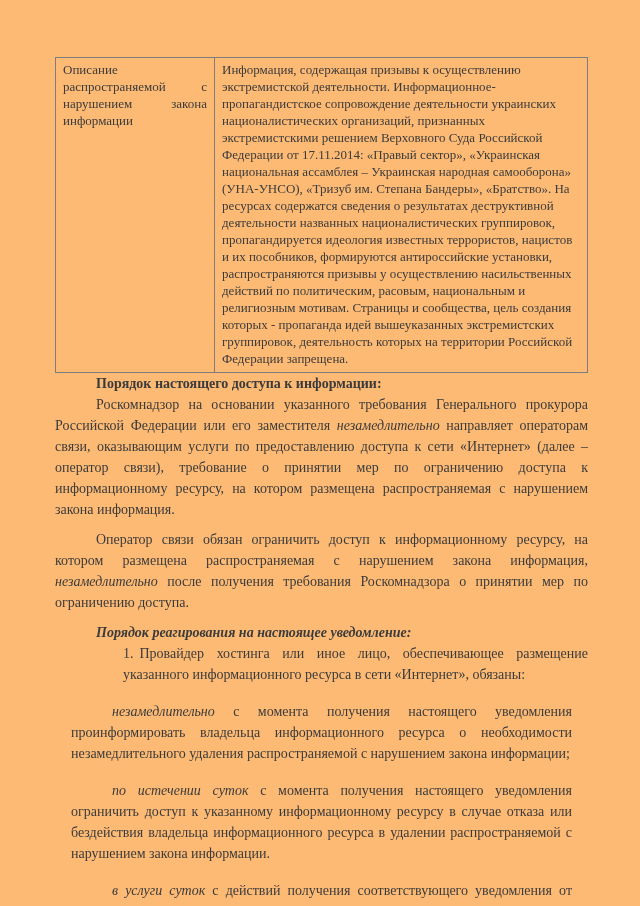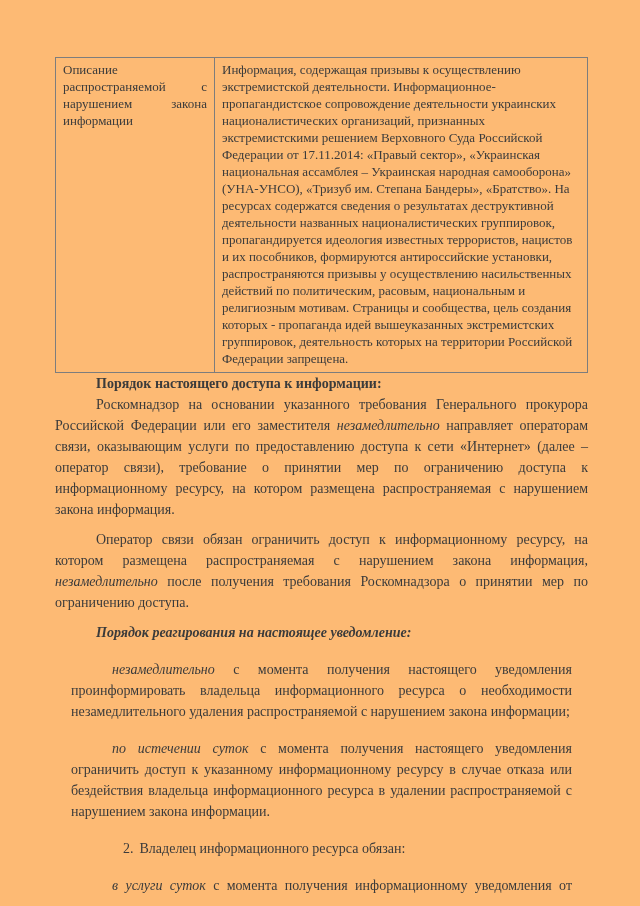--- a/index.html
+++ b/index.html
@@ -93,24 +93,24 @@
     <div class="body-text">
 
       <h3 class="doc-heading h-first">Порядок настоящего доступа к информации:</h3>
 
       <p class="doc-para"><span>Роскомнадзор на основании указанного требования Генерального прокурора Российской Федерации или его заместителя </span><span class="it">незамедлительно</span><span> направляет операторам связи, оказывающим услуги по предоставлению доступа к сети «Интернет» (далее – оператор связи), требование о принятии мер по ограничению доступа к информационному ресурсу, на котором размещена распространяемая с нарушением закона информация.</span></p>
 
       <p class="doc-para"><span>Оператор связи обязан ограничить доступ к информационному ресурсу, на котором размещена распространяемая с нарушением закона информация, </span><span class="it">незамедлительно</span><span> после получения требования Роскомнадзора о принятии мер по ограничению доступа.</span></p>
 
       <h3 class="doc-heading h-second">Порядок реагирования на настоящее уведомление:</h3>
 
+      <p class="list-item"><span class="num">1.</span><span>Провайдер хостинга или иное лицо, обеспечивающее размещение указанного информационного ресурса в сети «Интернет», обязаны:</span></p>
 
       <p class="sub-para"><span class="it">незамедлительно</span><span> с момента получения настоящего уведомления проинформировать владельца информационного ресурса о необходимости незамедлительного удаления распространяемой с нарушением закона информации;</span></p>
 
       <p class="sub-para"><span class="it">по истечении суток</span><span> с момента получения настоящего уведомления ограничить доступ к указанному информационному ресурсу в случае отказа или бездействия владельца информационного ресурса в удалении распространяемой с нарушением закона информации.</span></p>
 
-      <p class="list-item"><span class="num">2.</span><span>Владелец информационного ресурса обязан:</span></p>
 
-      <p class="sub-para force-just"><span class="it">в услуги суток</span><span> с момента получения информационному уведомления от</span></p>
+      <p class="sub-para force-just"><span class="it">в услуги суток</span><span> с действий получения соответствующего уведомления от</span></p>
 
     </div>
   </div>
 </div>
 
 </body></html>

